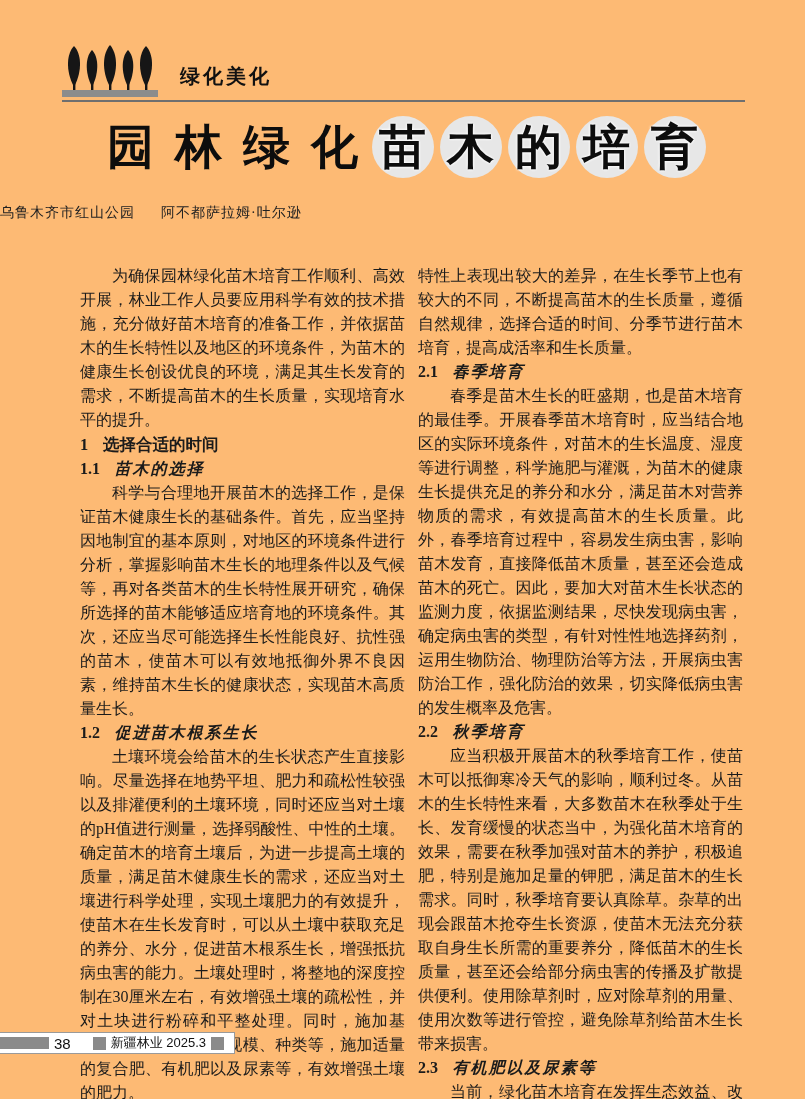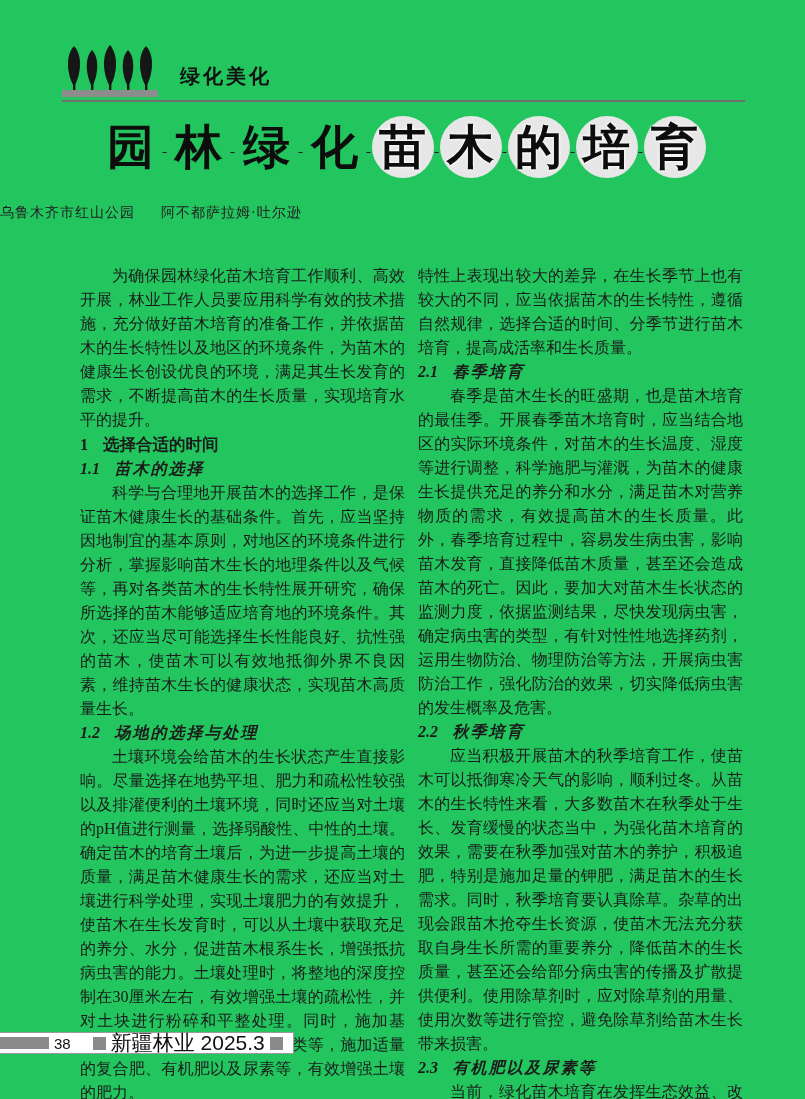--- a/index.html
+++ b/index.html
@@ -1,61 +1,61 @@
 <!DOCTYPE html>
 <html><head>
 <meta charset="utf-8">
 <style>
   * { margin:0; padding:0; box-sizing:border-box; }
   html,body { background:#ffffff; }
   .page {
-    position:relative; width:805px; height:1099px; background:#22c55e;
+    position:relative; width:805px; height:1099px; background:#fdba74;
     font-family:"Liberation Serif","DejaVu Serif",serif; color:#1b1b1b;
     overflow:hidden;
   }
   
   .journal-header { position:absolute; top:44px; left:62px; display:flex; align-items:flex-end; }
   .trees-logo { display:block; }
   .section-label {
     font-family:"Liberation Sans","DejaVu Sans",sans-serif;
     font-size:20px; font-weight:bold; letter-spacing:3px; color:#111;
     margin-left:22px; margin-bottom:8px;
   }
   .header-rule { position:absolute; top:100px; left:62px; width:683px; border-top:2px solid #6f6f6f; }
   
-  .article-title { position:absolute; top:116px; left:0; width:100%; text-align:center; white-space:nowrap;text-decoration:underline; }
+  .article-title { position:absolute; top:116px; left:0; width:100%; text-align:center; white-space:nowrap; }
   .title-char {
     position:relative; display:inline-block; width:62px; height:62px; line-height:62px;
     font-size:47px; font-weight:900; color:#0d0d0d; text-align:center;
     font-family:"DejaVu Serif","Liberation Serif",serif; margin:0 1px; vertical-align:middle;
   }
   .title-char.circled { background:#e7e7e7; border-radius:50%; text-shadow:0 0 3px #ffffff,0 0 3px #ffffff; }
   
   .byline { position:absolute; top:204px; left:0; width:100%; 
     font-size:14px; color:#222; letter-spacing:1px; }
   .byline .affiliation { margin-right:26px; }
   
   .columns { position:absolute; top:264px; left:80px; width:663px; display:flex; gap:13px; }
   .column { width:325px; font-size:16px; line-height:24px; text-align:justify; }
   .para { text-indent:2em; }
   .para.cont { text-indent:0; }
   .h-level1 { font-family:"Liberation Sans","DejaVu Sans",sans-serif; font-weight:bold; font-size:16.5px; line-height:24px; }
   .h-level1 .h-num { font-family:"Liberation Serif",serif; font-weight:bold; margin-right:0.9em; }
   .h-level2 { font-size:16px; font-weight:bold; line-height:24px; }
-  .h-level2 .h-num { font-family:"Liberation Serif",serif; font-weight:bold; margin-right:0.9em;font-style:italic; }
+  .h-level2 .h-num { font-family:"Liberation Serif",serif; font-weight:bold; margin-right:0.9em; }
   .h-level2 .h-text { font-style:italic; font-weight:600; letter-spacing:2px; }
   
   .footer-box {
     position:absolute; top:1032px; left:-2px; height:22px;
     border:1px solid #9a9a9a; display:flex; align-items:center; padding-right:5px; background:#fff;
   }
   .footer-bar { width:50px; height:12px; background:#8a8a8a; margin-right:5px; }
   .page-number { font-family:"Liberation Sans","DejaVu Sans",sans-serif; font-size:15px; color:#111; margin-right:22px; }
   .footer-sq { width:13px; height:13px; background:#8a8a8a; display:inline-block; margin-right:5px; }
-  .journal-name { font-family:"Liberation Sans","DejaVu Sans",sans-serif; font-size:21px; color:#111; margin-right:5px; }
+  .journal-name { font-family:"Liberation Sans","DejaVu Sans",sans-serif; font-size:13px; color:#111; margin-right:5px; }
 </style>
 </head>
 <body>
 
 <div class="page">
 
   <div class="journal-header">
     <svg class="trees-logo" width="96" height="54" viewBox="0 0 96 54">
       <g fill="#161616">
         <path d="M12 2 C19 9 21 26 12 43 C3 26 5 9 12 2 Z"></path>
@@ -90,26 +90,26 @@
   <div class="byline">
     <span class="affiliation">乌鲁木齐市红山公园</span><span>阿不都萨拉姆·吐尔逊</span>
   </div>
 
   <div class="columns">
     <div class="column">
       <p class="para">为确保园林绿化苗木培育工作顺利、高效开展，林业工作人员要应用科学有效的技术措施，充分做好苗木培育的准备工作，并依据苗木的生长特性以及地区的环境条件，为苗木的健康生长创设优良的环境，满足其生长发育的需求，不断提高苗木的生长质量，实现培育水平的提升。</p>
       <div class="h-level1"><span class="h-num">1</span><span class="h-text">选择合适的时间</span></div>
       <div class="h-level2"><span class="h-num">1.1</span><span class="h-text">苗木的选择</span></div>
       <p class="para">科学与合理地开展苗木的选择工作，是保证苗木健康生长的基础条件。首先，应当坚持因地制宜的基本原则，对地区的环境条件进行分析，掌握影响苗木生长的地理条件以及气候等，再对各类苗木的生长特性展开研究，确保所选择的苗木能够适应培育地的环境条件。其次，还应当尽可能选择生长性能良好、抗性强的苗木，使苗木可以有效地抵御外界不良因素，维持苗木生长的健康状态，实现苗木高质量生长。</p>
-      <div class="h-level2"><span class="h-num">1.2</span><span class="h-text">场地的选择与处理</span></div>
+      <div class="h-level2"><span class="h-num">1.2</span><span class="h-text">促进苗木根系生长</span></div>
       <p class="para">土壤环境会给苗木的生长状态产生直接影响。尽量选择在地势平坦、肥力和疏松性较强以及排灌便利的土壤环境，同时还应当对土壤的pH值进行测量，选择弱酸性、中性的土壤。确定苗木的培育土壤后，为进一步提高土壤的质量，满足苗木健康生长的需求，还应当对土壤进行科学处理，实现土壤肥力的有效提升，使苗木在生长发育时，可以从土壤中获取充足的养分、水分，促进苗木根系生长，增强抵抗病虫害的能力。土壤处理时，将整地的深度控制在30厘米左右，有效增强土壤的疏松性，并对土块进行粉碎和平整处理。同时，施加基肥，依据苗木的培育规模、种类等，施加适量的复合肥、有机肥以及尿素等，有效增强土壤的肥力。</p>
 
     </div>
     <div class="column">
-      <p class="para cont">特性上表现出较大的差异，在生长季节上也有较大的不同，应当依据苗木的生长特性，遵循自然规律，选择合适的时间、分季节进行苗木培育，提高成活率和生长质量。</p>
+      <p class="para cont">特性上表现出较大的差异，在生长季节上也有较大的不同，不断提高苗木的生长质量，遵循自然规律，选择合适的时间、分季节进行苗木培育，提高成活率和生长质量。</p>
       <div class="h-level2"><span class="h-num">2.1</span><span class="h-text">春季培育</span></div>
       <p class="para">春季是苗木生长的旺盛期，也是苗木培育的最佳季。开展春季苗木培育时，应当结合地区的实际环境条件，对苗木的生长温度、湿度等进行调整，科学施肥与灌溉，为苗木的健康生长提供充足的养分和水分，满足苗木对营养物质的需求，有效提高苗木的生长质量。此外，春季培育过程中，容易发生病虫害，影响苗木发育，直接降低苗木质量，甚至还会造成苗木的死亡。因此，要加大对苗木生长状态的监测力度，依据监测结果，尽快发现病虫害，确定病虫害的类型，有针对性性地选择药剂，运用生物防治、物理防治等方法，开展病虫害防治工作，强化防治的效果，切实降低病虫害的发生概率及危害。</p>
       <div class="h-level2"><span class="h-num">2.2</span><span class="h-text">秋季培育</span></div>
       <p class="para">应当积极开展苗木的秋季培育工作，使苗木可以抵御寒冷天气的影响，顺利过冬。从苗木的生长特性来看，大多数苗木在秋季处于生长、发育缓慢的状态当中，为强化苗木培育的效果，需要在秋季加强对苗木的养护，积极追肥，特别是施加足量的钾肥，满足苗木的生长需求。同时，秋季培育要认真除草。杂草的出现会跟苗木抢夺生长资源，使苗木无法充分获取自身生长所需的重要养分，降低苗木的生长质量，甚至还会给部分病虫害的传播及扩散提供便利。使用除草剂时，应对除草剂的用量、使用次数等进行管控，避免除草剂给苗木生长带来损害。</p>
       <div class="h-level2"><span class="h-num">2.3</span><span class="h-text">有机肥以及尿素等</span></div>
       <p class="para">当前，绿化苗木培育在发挥生态效益、改善当地</p>
     </div>
   </div>
 
   <div class="footer-box">

